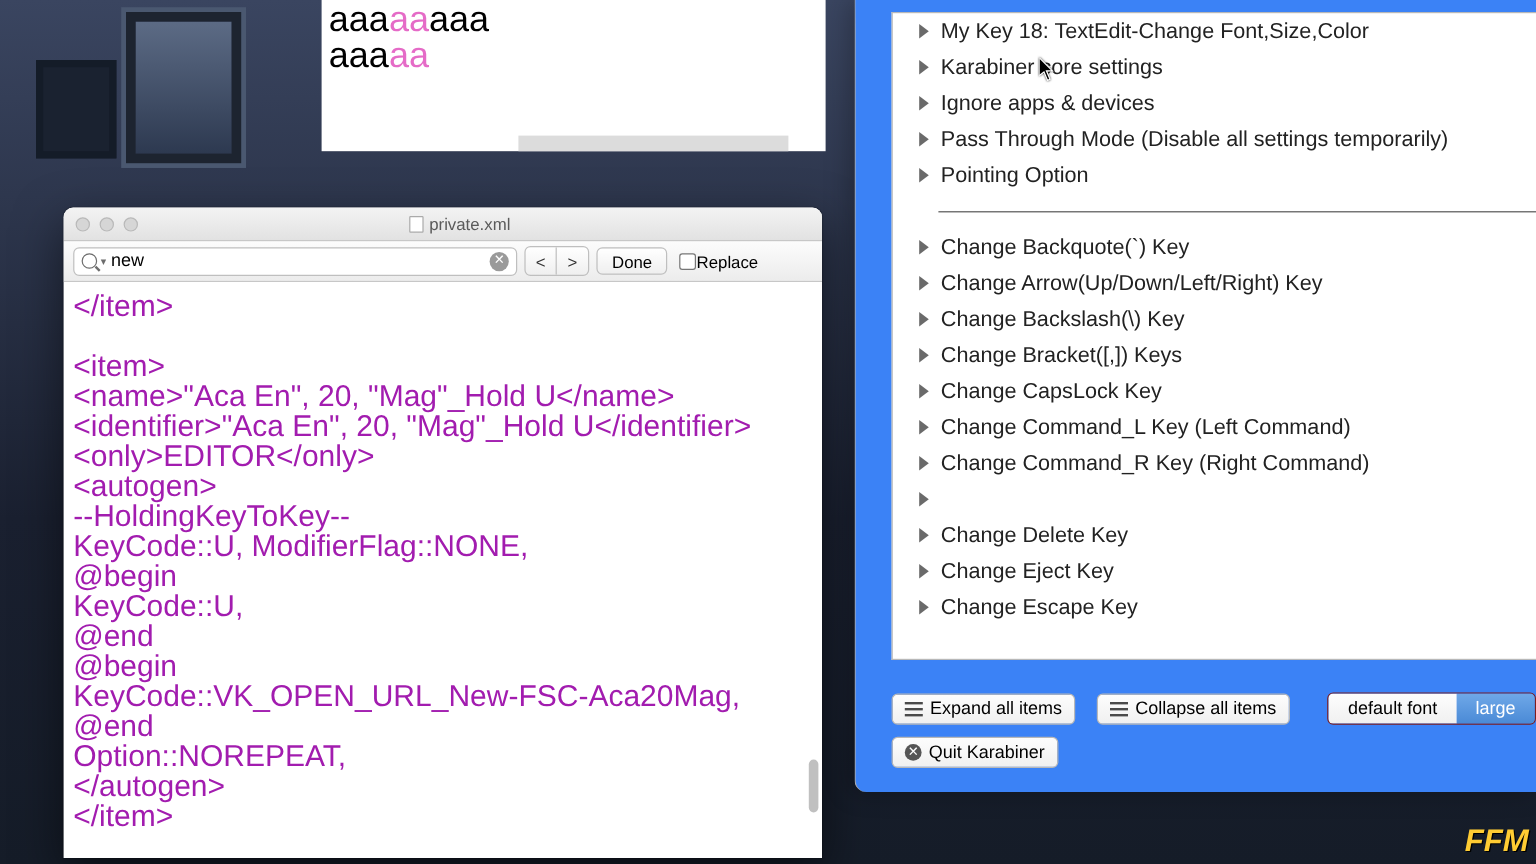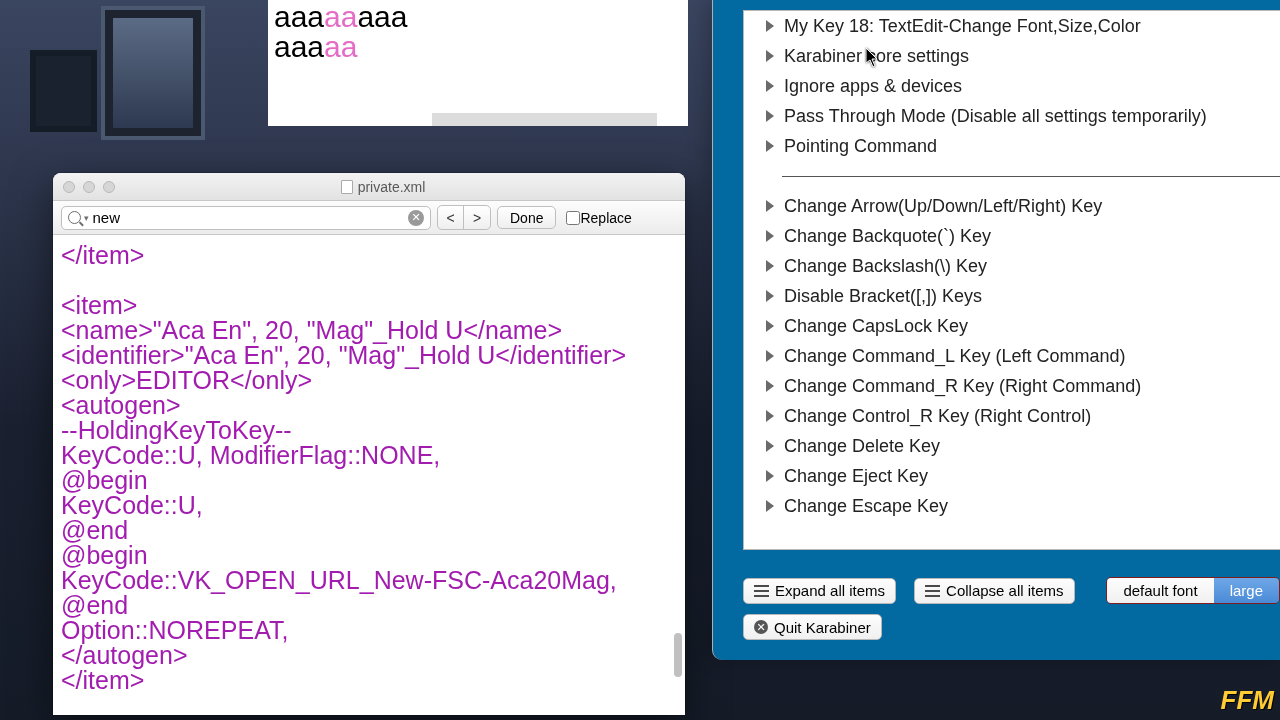--- a/index.html
+++ b/index.html
@@ -145,21 +145,21 @@
   .editor .vscroll {
     position:absolute; right:3px; top:460px; width:8px; height:44px;
     background:#c0c0c0; border-radius:4px;
   }
 
   
   .kpanel {
     position: absolute;
     right: 0; top: 0;
     width: 568px; height: 660px;
-    background: #0369a1;
+    background: #3b82f6;
     border-left: 1px solid #b0b0b0;
     box-shadow: -4px 0 20px rgba(0,0,0,0.25);
     border-radius: 0 0 0 10px;
   }
   .klist {
     position:absolute; left:30px; right:0; top:10px; bottom:110px;
     background:#fff;
     border:1px solid #b8b8b8;
     border-right:0;
     overflow:hidden;
@@ -319,56 +319,55 @@
     <div class="krow">
         <span class="tri"></span>
         <span>Ignore apps &amp; devices</span>
       </div>
     <div class="krow">
         <span class="tri"></span>
         <span>Pass Through Mode (Disable all settings temporarily)</span>
       </div>
     <div class="krow">
         <span class="tri"></span>
-        <span>Pointing Command</span>
+        <span>Pointing Option</span>
       </div>
     <div class="kdivider">
         <div class="rule"></div>
       </div>
     <div class="krow">
         <span class="tri"></span>
+        <span>Change Backquote(`) Key</span>
+      </div>
+    <div class="krow">
+        <span class="tri"></span>
         <span>Change Arrow(Up/Down/Left/Right) Key</span>
       </div>
     <div class="krow">
         <span class="tri"></span>
-        <span>Change Backquote(`) Key</span>
-      </div>
-    <div class="krow">
-        <span class="tri"></span>
         <span>Change Backslash(\) Key</span>
       </div>
     <div class="krow">
         <span class="tri"></span>
-        <span>Disable Bracket([,]) Keys</span>
+        <span>Change Bracket([,]) Keys</span>
       </div>
     <div class="krow">
         <span class="tri"></span>
         <span>Change CapsLock Key</span>
       </div>
     <div class="krow">
         <span class="tri"></span>
         <span>Change Command_L Key (Left Command)</span>
       </div>
     <div class="krow">
         <span class="tri"></span>
         <span>Change Command_R Key (Right Command)</span>
       </div>
     <div class="krow">
         <span class="tri"></span>
-        <span>Change Control_R Key (Right Control)</span>
       </div>
     <div class="krow">
         <span class="tri"></span>
         <span>Change Delete Key</span>
       </div>
     <div class="krow">
         <span class="tri"></span>
         <span>Change Eject Key</span>
       </div>
     <div class="krow">

